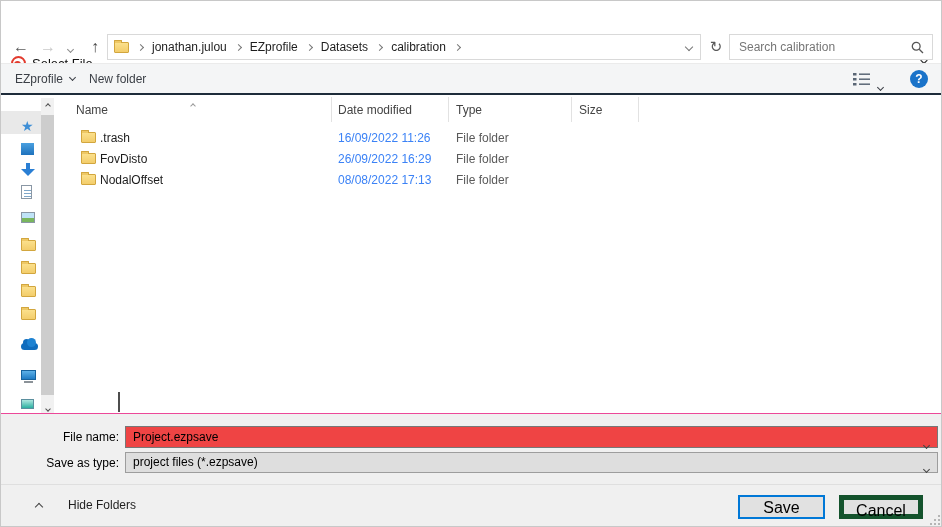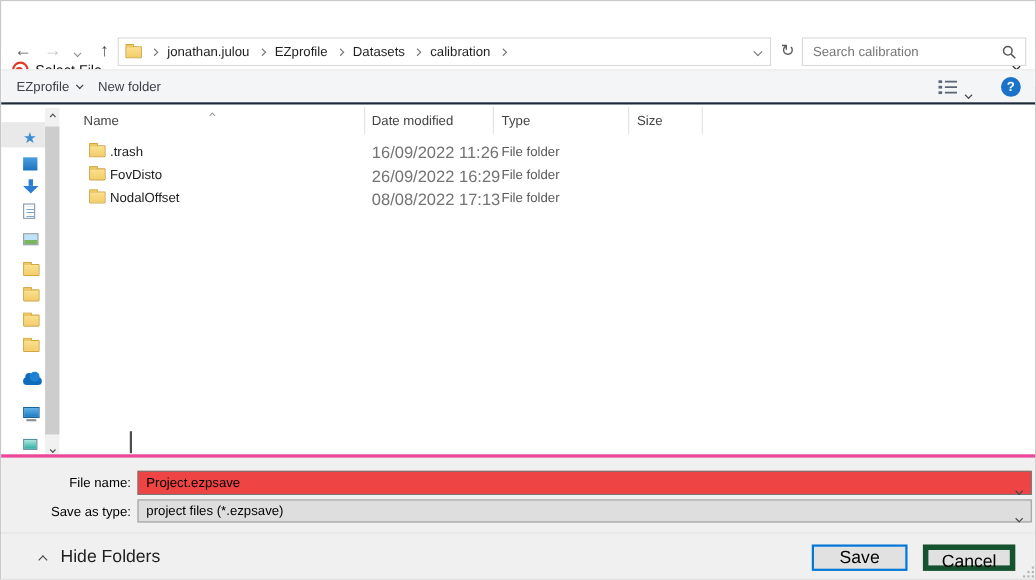--- a/index.html
+++ b/index.html
@@ -89,42 +89,42 @@
   .sb-thumb { position:absolute; left:0; top:17px; width:13px; height:280px; background:#cdcdcd; cursor:grab; }
 
   
   .colhead { position:absolute; top:96px; height:26px; font-size:12px; color:#444; line-height:26px; cursor:pointer; }
   .coldiv { position:absolute; top:96px; width:1px; height:25px; background:#e2e2e2; }
   .sortcaret { position:absolute; left:190px; top:93px; }
   .sortcaret .cv { width:4px; height:4px; border-color:#999; }
   .frow { position:absolute; left:62px; width:600px; height:21px; cursor:pointer; }
   .frow .folder { position:absolute; left:18px; top:4px; }
   .fname { position:absolute; left:37px; top:3px; font-size:12px; color:#1c1c1c; }
-  .fdate { position:absolute; left:275px; top:3px; font-size:15px; color:#737373; }
+  .fdate { position:absolute; left:275px; top:3px; font-size:12px; color:#3b82f6; }
   .ftype { position:absolute; left:393px; top:3px; font-size:12px; color:#5a5a5a; }
 
   
   .bpanel { position:absolute; left:0; top:412px; width:942px; height:71px; background:#f0f0f0;
-            border-top:3px solid #ec4899; }
+            border-top:1px solid #ec4899; }
   .caret-mark { position:absolute; left:117px; top:391px; width:2px; height:20px; background:#4d4d4d; }
   .flabel { position:absolute; left:20px; width:98px; font-size:12px; color:#000; text-align:right; }
   .combo { position:absolute; left:124px; width:813px; }
   .fncombo { top:12px; height:22px; background:#ef4444; border:1px solid #777; }
   .fncombo input { position:absolute; left:0; top:0; width:790px; height:20px; border:0; outline:none;
             font-family:"Liberation Sans",sans-serif; font-size:12px; color:#000; padding-left:7px; background:transparent; }
   .stcombo { top:38px; height:21px; background:#dedede; border:1px solid #9d9d9d; font-size:12px; color:#000;
             line-height:19px; padding-left:7px; cursor:pointer; }
   .combo-chev { position:absolute; right:8px; top:7px; }
   .combo-chev .cv { width:5px; height:5px; border-color:#444; }
 
   
   .footer { position:absolute; left:0; top:483px; width:942px; height:44px; background:#f0f0f0;
             border-top:1px solid #dfdfdf; }
-  .hidef { position:absolute; left:35px; top:13px; display:flex; align-items:center; gap:13px;
-           font-size:16px; color:#1e1e1e; cursor:pointer; }
+  .hidef { position:absolute; left:35px; top:13px; display:flex; align-items:center; gap:26px;
+           font-size:12px; color:#1e1e1e; cursor:pointer; }
   .hidef .cv { border-color:#444; margin-top:3px; }
   .btn { position:absolute; top:10px; height:24px; background:#e1e1e1; font-size:16px; color:#000;
          text-align:center; line-height:21px; cursor:pointer; }
   .savebtn { left:737px; width:87px; border:2px solid #0078d7; }
   .cancelbtn { left:838px; width:84px; border:5px solid #14532d; line-height:22px; }
   .grip { position:absolute; right:2px; bottom:2px; }
 </style>
 </head>
 <body>
 

